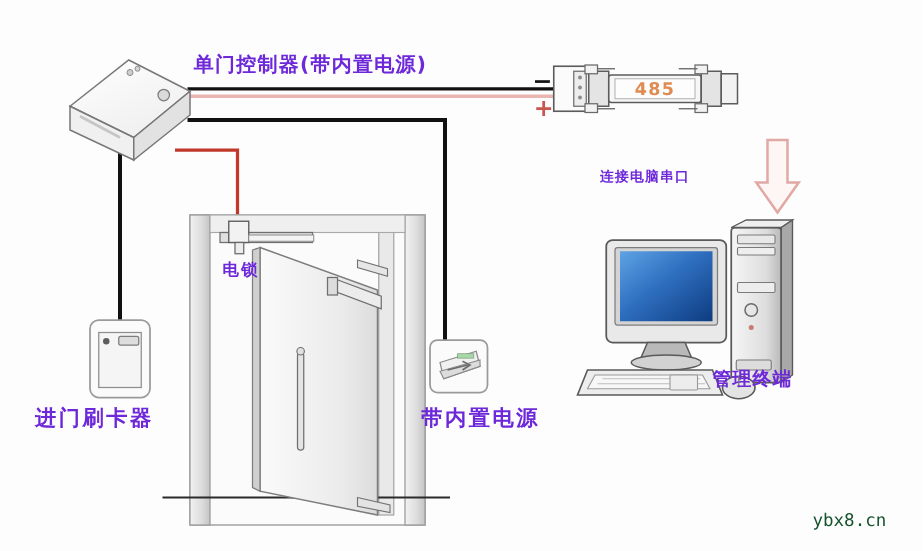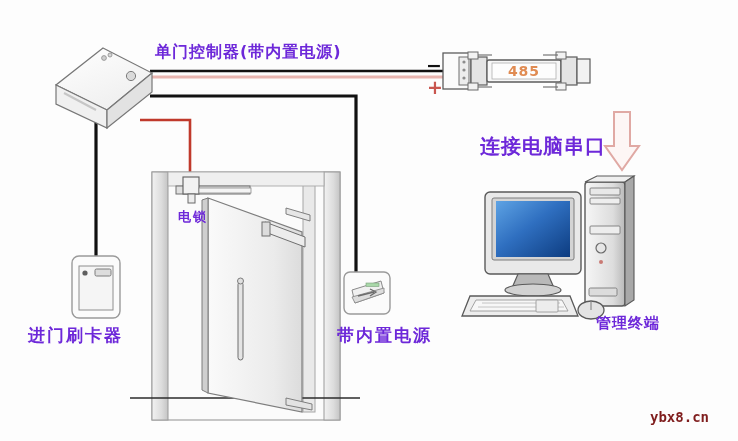--- a/index.html
+++ b/index.html
@@ -18,26 +18,26 @@
     color:#6d28d9;
     font-weight:700;
     white-space:nowrap;
     letter-spacing:1px;
     line-height:1;
   }
   .lbl-ctrl{left:155px;top:44px;font-size:16px;}
   .lbl-lock{left:178px;top:210px;font-size:13px;letter-spacing:2px;}
   .lbl-reader{left:28px;top:327px;font-size:17px;letter-spacing:2px;text-align:center;}
   .lbl-exit{left:337px;top:327px;font-size:17px;letter-spacing:2px;}
-  .lbl-serial{left:480px;top:136px;font-size:20px;letter-spacing:1px;}
-  .lbl-terminal{left:596px;top:296px;font-size:15px;letter-spacing:1px;margin-top:20px;}
+  .lbl-serial{left:480px;top:136px;font-size:11px;letter-spacing:1px;}
+  .lbl-terminal{left:570px;top:296px;font-size:15px;letter-spacing:1px;}
   .wm{
     position:absolute;left:650px;top:409px;
     font-family:"DejaVu Sans Mono","Liberation Mono",monospace;
-    font-size:14px;color:#7f1d1d;font-weight:700;letter-spacing:0px;
+    font-size:14px;color:#14532d;font-weight:400;letter-spacing:0px;
   }
   .sign{
     position:absolute;
     font-family:"DejaVu Sans","Liberation Sans",sans-serif;
     font-weight:700;line-height:1;
   }
   .sign-minus{left:426px;top:56px;font-size:19px;color:#111;}
   .sign-plus{left:427px;top:78px;font-size:19px;color:#c9564f;}
 </style>
 </head>

